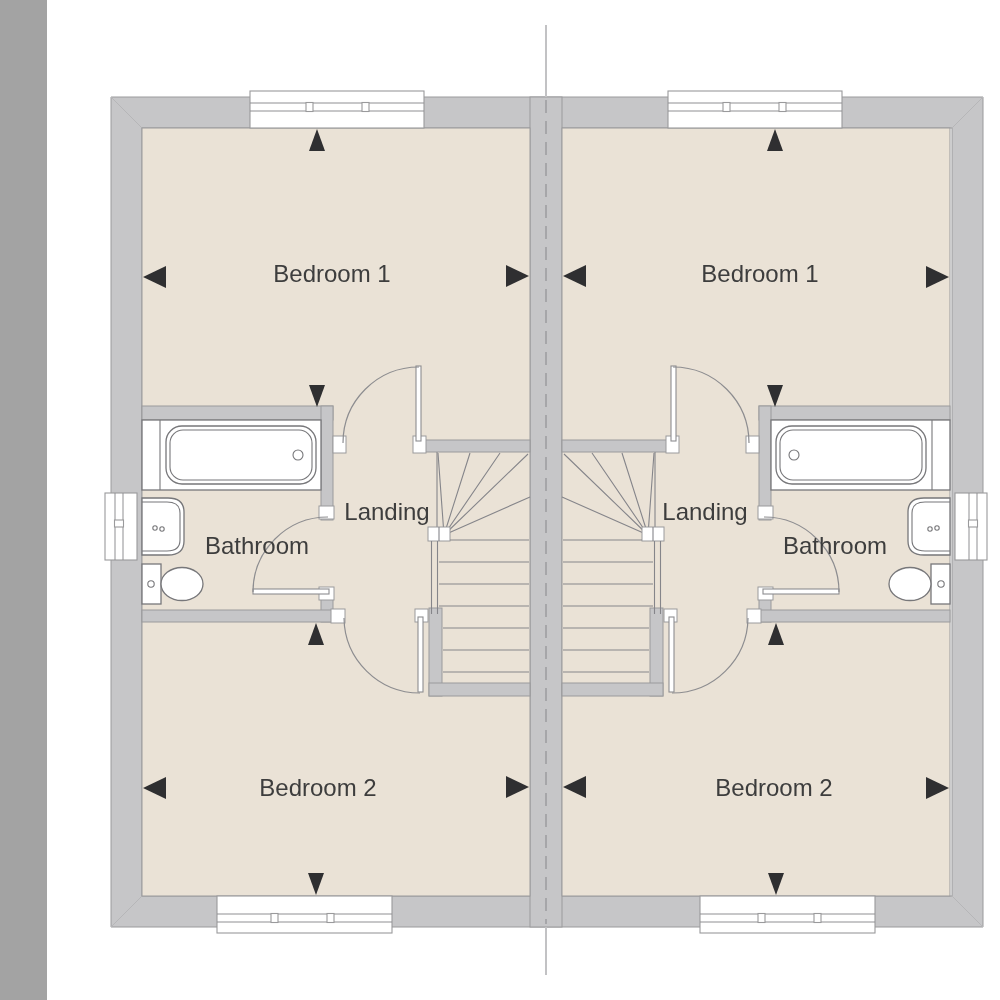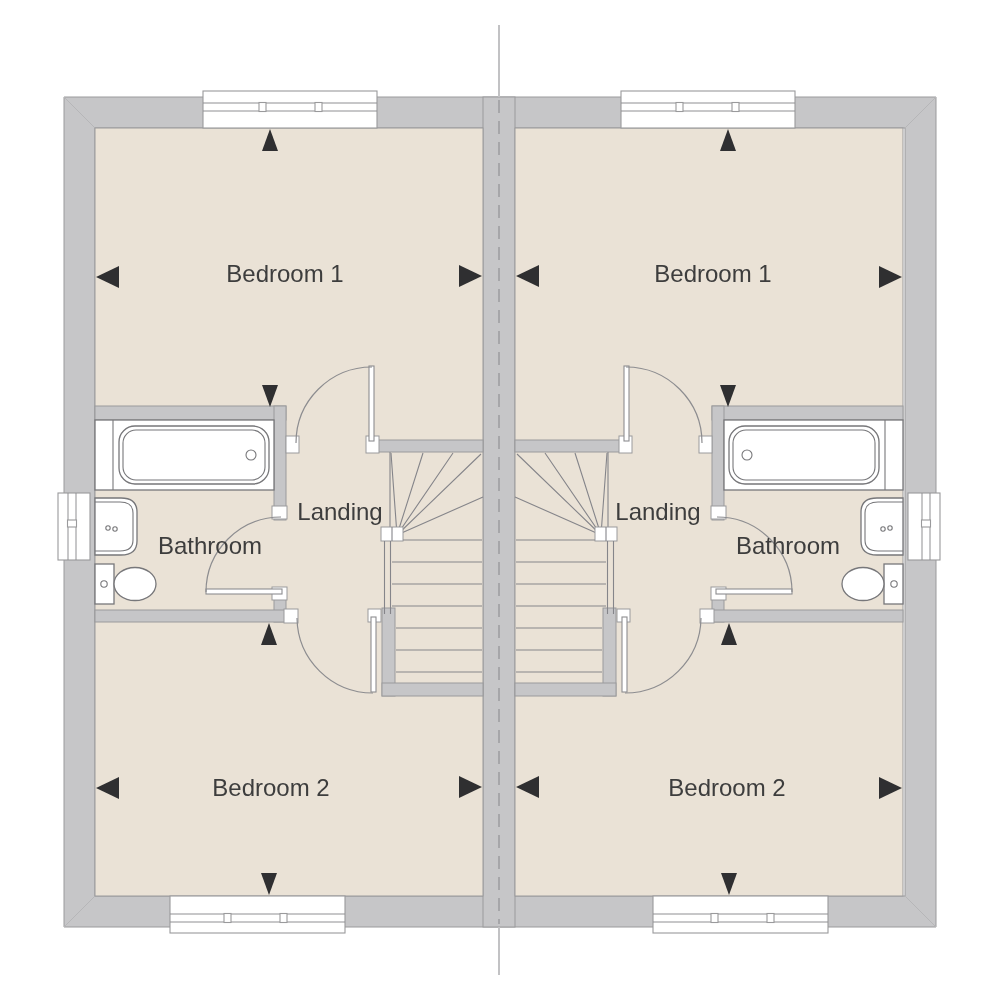--- a/index.html
+++ b/index.html
@@ -1,16 +1,16 @@
 <!DOCTYPE html>
 <html style="--wall_fill: #c6c6c8; --wall_outline: #9a9a9c; --floor_fill: #eae2d6; --fixture_outline: #77777a; --stair_line: #85858a; --door_arc: #8d8d90; --glazing_line: #8f8f92; --party_wall_dash: #a6a6a9; --centerline: #c2c2c4; --miter_line: #b6b6b8; --label_text: #3d3d3d; --arrow_fill: #2f2f31;"><head>
 <meta charset="utf-8">
 <style>
   html,body{margin:0;padding:0;background:#ffffff;}
-  .stage{width:932px;height:1000px;position:relative;background:#a3a3a3;}
+  .stage{width:932px;height:1000px;position:relative;background:#a3a3a3;padding-left:47px;}
   svg{display:block;}
   .wall{fill:var(--wall_fill);stroke:var(--wall_outline);stroke-width:1;}
   .floor{fill:var(--floor_fill);stroke:var(--wall_outline);stroke-width:1;}
   .fixture{fill:#ffffff;stroke:var(--fixture_outline);stroke-width:1.3;}
   .fixline{fill:none;stroke:var(--fixture_outline);stroke-width:1.1;}
   .stairline{fill:none;stroke:var(--stair_line);stroke-width:1.1;}
   .arc{fill:none;stroke:var(--door_arc);stroke-width:1.2;}
   .leaf{fill:#ffffff;stroke:var(--door_arc);stroke-width:1.1;}
   .jamb{fill:#ffffff;stroke:var(--wall_outline);stroke-width:1;}
   .window{fill:#ffffff;stroke:var(--wall_outline);stroke-width:1.1;}

